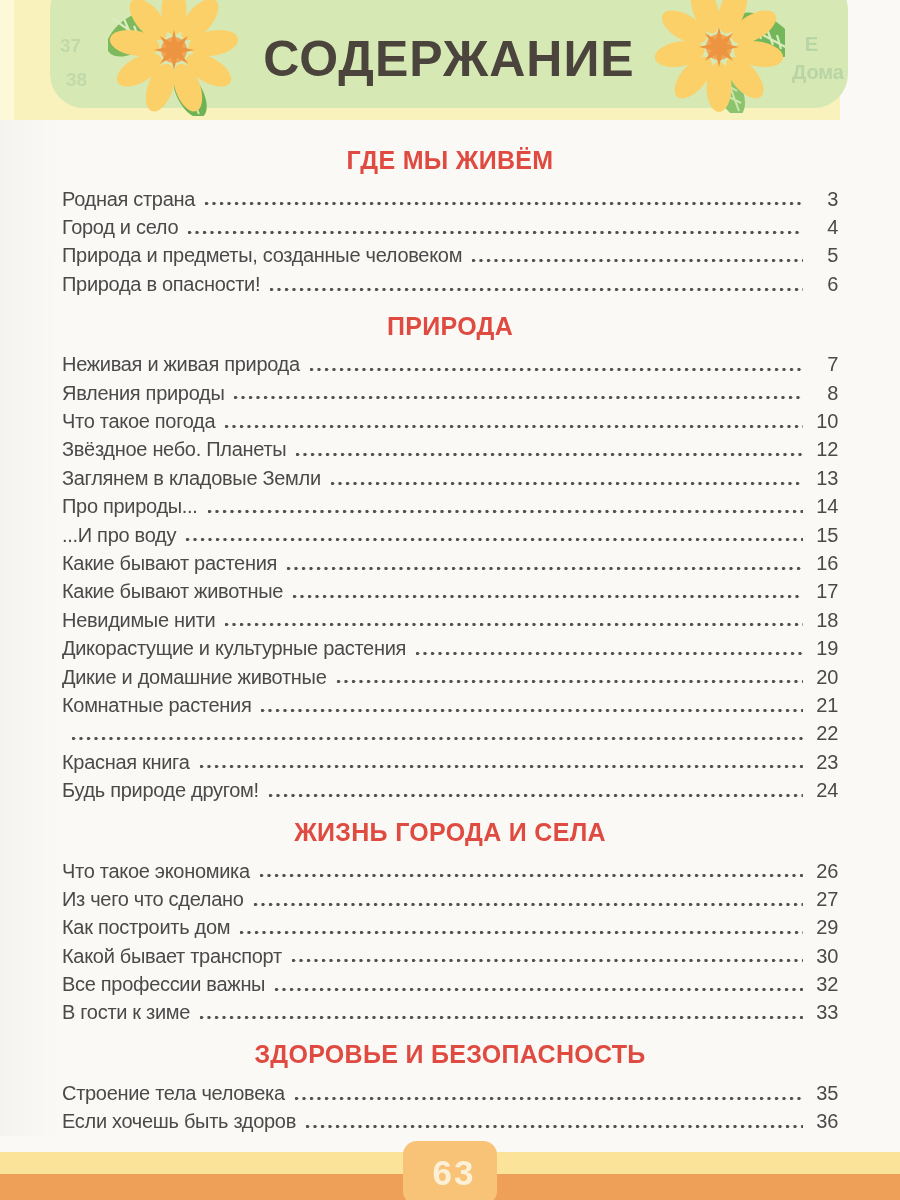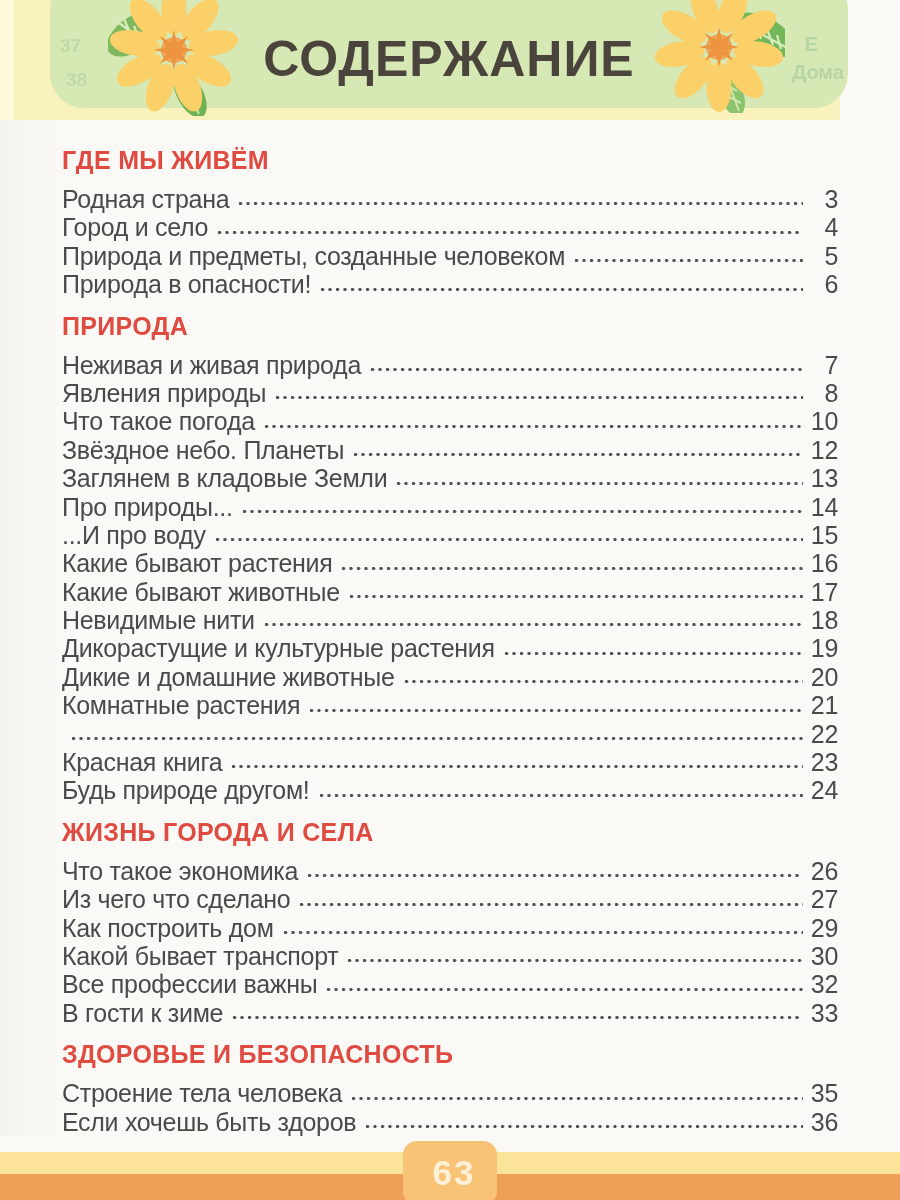--- a/index.html
+++ b/index.html
@@ -18,22 +18,22 @@
   .flower-right{left:653px;top:-19px;}
   .ghost{position:absolute;color:#79a884;font-weight:bold;filter:blur(0.6px);line-height:1;}
   .ghost-r1{right:30px;top:58px;font-size:20px;opacity:0.30;}
   .ghost-r2{right:4px;top:86px;font-size:20px;opacity:0.30;text-align:right;}
   .ghost-n1{left:10px;top:60px;font-size:19px;opacity:0.22;}
   .ghost-n2{left:16px;top:94px;font-size:19px;opacity:0.22;}
 
   
   .toc{position:absolute;left:0;top:120px;width:900px;padding:13px 62px 0 62px;box-sizing:border-box;
        background:linear-gradient(90deg,rgba(0,0,0,0.025),rgba(0,0,0,0) 60px);}
-  .sec-heading{font-size:25px;font-weight:bold;color:#df4b41;text-align:left;margin:13px 0 10px 0;letter-spacing:0.3px;}
-  .row{display:flex;height:28.4px;font-size:25px;color:#4a4a4a;letter-spacing:-0.3px;}
+  .sec-heading{font-size:25px;font-weight:bold;color:#df4b41;text-align:center;margin:13px 0 10px 0;letter-spacing:0.3px;}
+  .row{display:flex;align-items:center;height:28.4px;font-size:20px;color:#4a4a4a;letter-spacing:-0.3px;}
   .row .t{white-space:nowrap;}
   .dots{flex:1 1 auto;align-self:flex-end;height:7px;margin:0 3px 6px 9px;
         background-image:radial-gradient(circle at 2.6px 3.5px,#4f4f4f 1.45px,rgba(0,0,0,0) 1.9px);
         background-size:7.5px 7px;background-repeat:repeat-x;}
   .pg{min-width:32px;text-align:right;color:#4a4a4a;}
 
   
   .foot-yellow{position:absolute;left:0;top:1152px;width:900px;height:22px;background:#fbe49a;}
   .foot-orange{position:absolute;left:0;top:1174px;width:900px;height:26px;background:#efa058;}
   .page-tab{position:absolute;left:403px;top:1141px;width:94px;height:64px;background:#f8c377;

